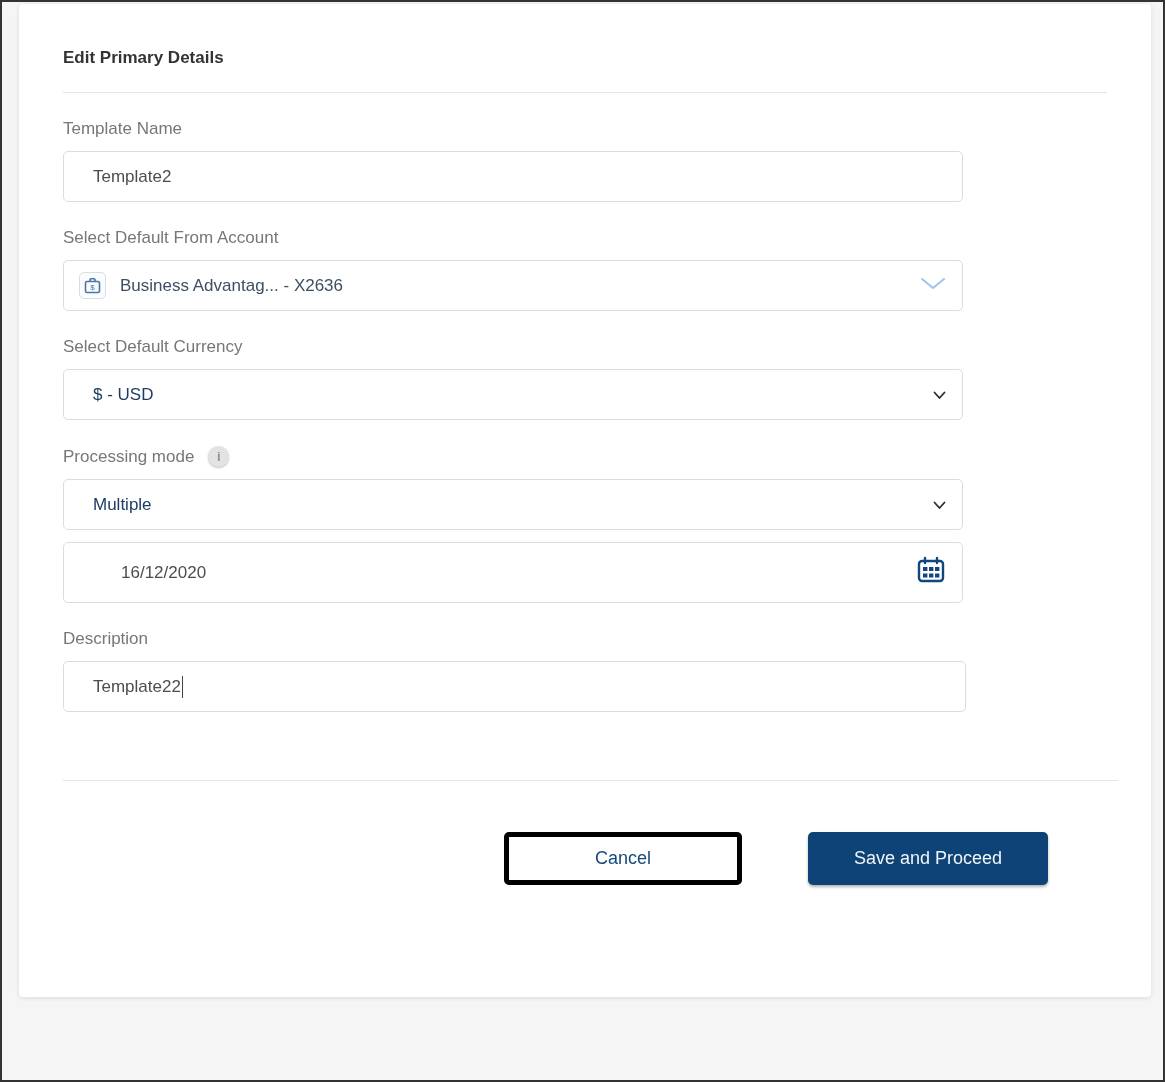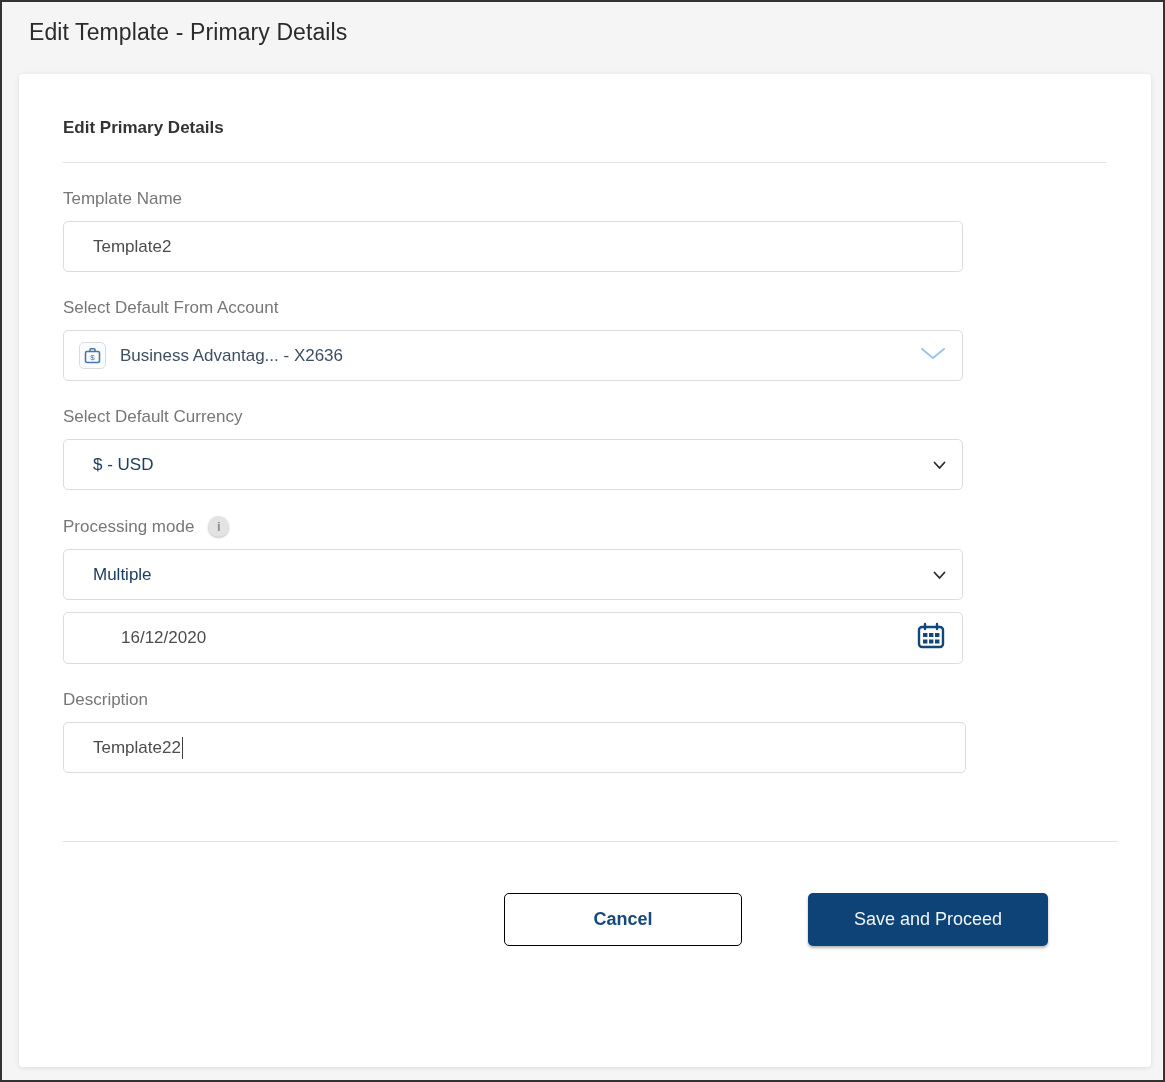--- a/index.html
+++ b/index.html
@@ -76,21 +76,21 @@
   .account-box { padding-left: 15px; }
   .account-box .value { color: #3d4f63; margin-left: 14px; }
   .acct-icon-badge {
     width: 27px; height: 27px;
     border: 1px solid #d8dde3;
     border-radius: 5px;
     background: #fbfcfd;
     display: flex; align-items: center; justify-content: center;
     flex: 0 0 auto;
   }
-  .date-box { height: 52px; padding-left: 57px; }
+  .date-box { height: 61px; padding-left: 57px; }
   .desc-box { width: 903px; }
   .caret {
     display: inline-block;
     width: 1px; height: 22px;
     background: #444;
     vertical-align: middle;
     margin-left: 1px;
   }
   .info-badge {
     width: 21px; height: 21px;
@@ -115,41 +115,37 @@
   .btn {
     height: 53px;
     border-radius: 5px;
     font-family: "Liberation Sans", sans-serif;
     font-size: 18px;
     cursor: pointer;
   }
   .btn-cancel {
     width: 238px;
     background: #ffffff;
-    border: 1px solid #000000;
+    border: 5px solid #000000;
     color: #15497c;
-    font-weight: bold;
   }
   .btn-save {
     width: 240px;
     background: #0d4377;
     border: none;
     color: #f2f5f8;
     box-shadow: 0 2px 3px rgba(0,0,0,0.3);
     margin-left: 28px;
   }
 </style>
 </head>
 <body>
 
 <div class="frame">
 
-  <div class="page-header">
-    <div class="page-title">Edit Template - Primary Details</div>
-  </div>
 
   <div class="card">
 
     <div class="card-heading">Edit Primary Details</div>
     <div class="divider"></div>
 
     <div class="field-label">Template Name</div>
     <input class="text-input" type="text" value="Template2" style="">
 
     <div class="field-label">Select Default From Account</div>

